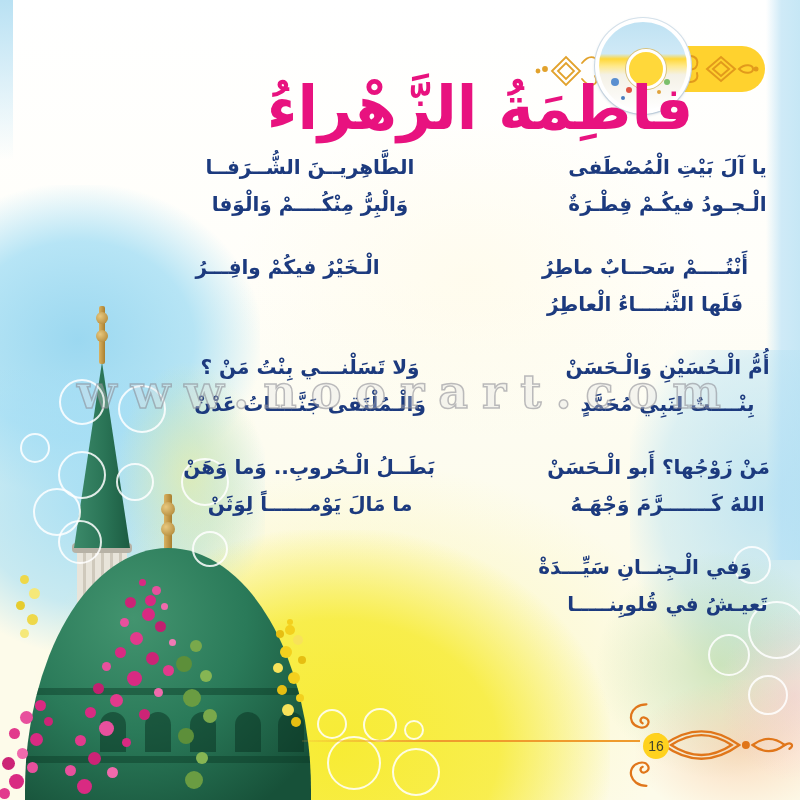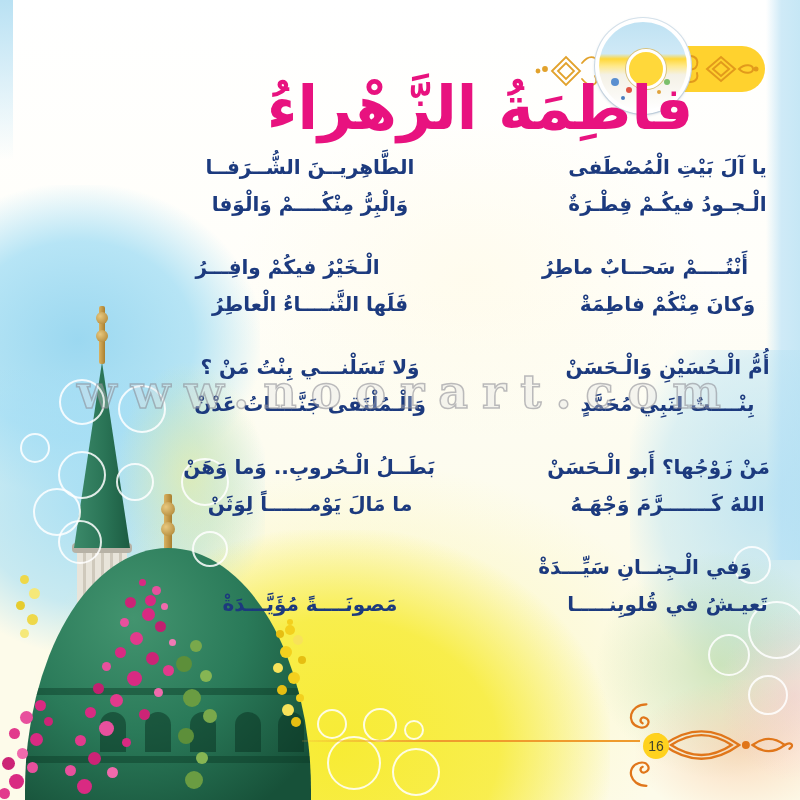--- a/index.html
+++ b/index.html
@@ -230,21 +230,20 @@
           <span class="hemi first">الْـجـودُ فيكُـمْ فِطْـرَةٌ</span>
           <span class="hemi second">وَالْبِرُّ مِنْكُــــمْ وَالْوَفا</span>
         </div>
       </div>
       <div class="stanza">
         <div class="verse">
           <span class="hemi second">أَنْتُــــمْ سَحــابٌ ماطِرُ</span>
           <span class="hemi first">الْـخَيْرُ فيكُمْ وافِـــرُ</span>
         </div>
         <div class="verse">
-          <span class="hemi first">وَكانَ مِنْكُمْ فاطِمَةْ</span>
           <span class="hemi second">فَلَها الثَّنــــاءُ الْعاطِرُ</span>
         </div>
       </div>
       <div class="stanza">
         <div class="verse">
           <span class="hemi first">أُمُّ الْـحُسَيْنِ وَالْـحَسَنْ</span>
           <span class="hemi second">وَلا تَسَلْنـــي بِنْتُ مَنْ ؟</span>
         </div>
         <div class="verse">
           <span class="hemi first">بِنْــــتٌ لِنَبِي مُحَمَّدٍ</span>
@@ -260,21 +259,20 @@
           <span class="hemi first">اللهُ كَـــــــرَّمَ وَجْهَـهُ</span>
           <span class="hemi second">ما مَالَ يَوْمــــــاً لِوَثَنْ</span>
         </div>
       </div>
       <div class="stanza">
         <div class="verse">
           <span class="hemi second">وَفي الْـجِنــانِ سَيِّـــدَةْ</span>
         </div>
         <div class="verse">
           <span class="hemi first">تَعيـشُ في قُلوبِنـــــا</span>
-          <span class="hemi second">مَصونَــــةً مُؤَيَّـــدَةْ</span>
         </div>
       </div>
     </div>
 
   <div class="abs" id="watermark">www.noorart.com</div>
 
   <div class="abs" id="footer-line"></div>
   <div class="abs" id="footer-ornament">
     <svg width="180" height="95" viewBox="0 0 190 95">
       <g stroke="#e0761a" fill="none" stroke-width="2.4" stroke-linecap="round">

